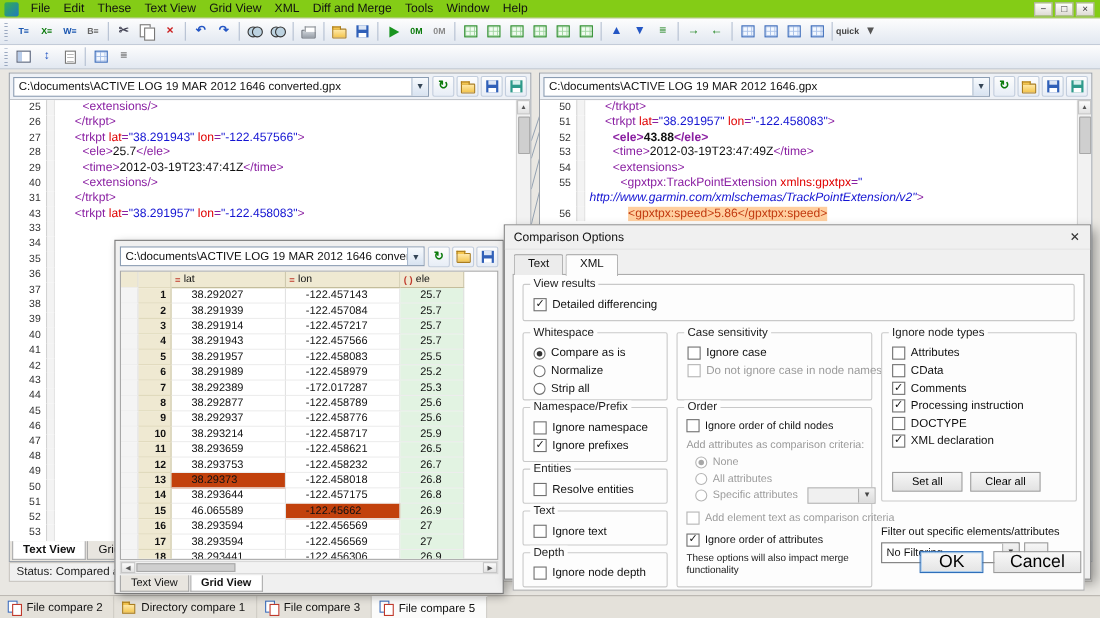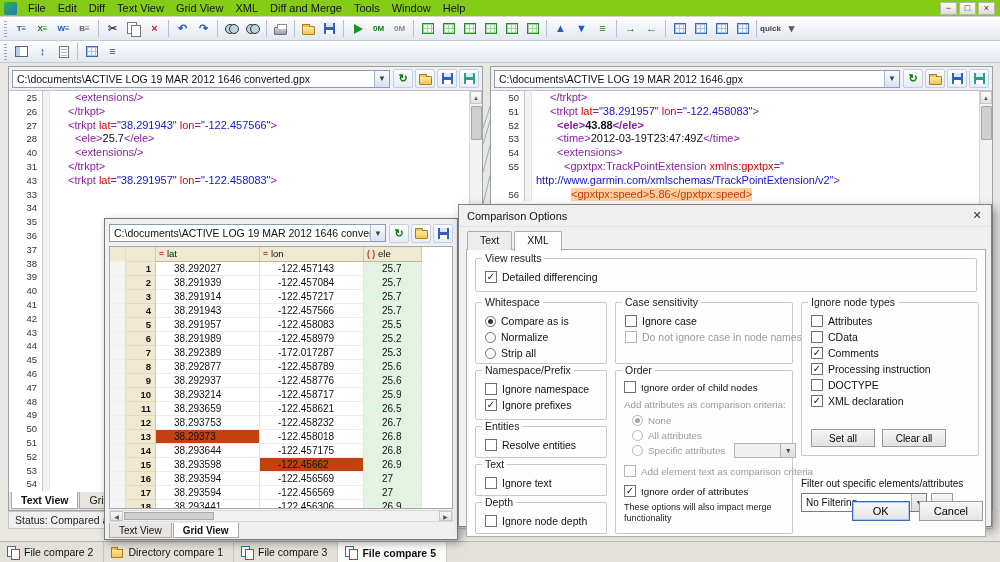--- a/index.html
+++ b/index.html
@@ -65,21 +65,21 @@
   .sarr.up{position:absolute;top:0;left:0;right:0}
   .sthumb{position:absolute;left:1px;top:15px;width:11px;height:34px;background:#cfcfcf;border:1px solid #a8a8a8;border-radius:1px}
   .ptabs{position:absolute;left:0;bottom:0;right:0;height:18px;background:#e8e5df;display:flex;padding-left:2px}
   .ptab{height:17px;padding:0 9px;font-size:10.5px;background:#e8e5df;border:1px solid #aaa;border-top:none;display:flex;align-items:center;margin-right:1px}
   .ptab.active{background:#fff;font-weight:bold}
   .diffmap{position:absolute;left:483px;top:92px;z-index:1}
   
   .statusbar{position:absolute;left:8px;top:511px;width:985px;height:18px;background:#f0f0f0;border:1px solid #c8c5bf;font-size:10.5px;display:flex;align-items:center;padding-left:6px;color:#222;z-index:1}
   .apptabs{position:absolute;left:0;top:541px;width:100%;height:21px;background:#e4e1da;border-top:1px solid #b8b5ae;display:flex;align-items:stretch;z-index:5}
   .atab{display:flex;align-items:center;gap:5px;padding:0 10px 0 7px;font-size:10.5px;border-right:1px solid #c9c6bf;background:#e4e1da}
-  .atab.active{background:#fbfbfa;font-weight:bold;border-top:1px solid #fff}
+  .atab.active{background:#fbfbfa;font-weight:normal;border-top:1px solid #fff}
   .mini-docs{position:relative;width:12px;height:13px;flex:none}
   .mini-docs::before{content:"";position:absolute;left:0;top:0;width:7px;height:9px;background:#fff;border:1px solid #3a6ab8}
   .mini-docs::after{content:"";position:absolute;left:4px;top:3px;width:7px;height:9px;background:#fff;border:1px solid #c0392b}
   .mini-folder{width:12px;height:9px;background:linear-gradient(#ffe9a8,#f3c54e);border:1px solid #ab7d1e;position:relative;flex:none;margin-top:2px}
   .mini-folder::before{content:"";position:absolute;left:-1px;top:-3px;width:5px;height:2px;background:#f3c54e;border:1px solid #ab7d1e;border-bottom:none}
   
   .floatwin{position:absolute;left:104px;top:218px;width:354px;height:322px;background:#f0f0f0;border:1px solid #7a7a7a;box-shadow:3px 3px 8px rgba(0,0,0,.35);z-index:10}
   .fhead{position:absolute;left:4px;top:4px;right:4px;height:20px;display:flex;align-items:center;gap:3px}
   .gtable{position:absolute;left:4px;top:27px;right:4px;bottom:30px;background:#fff;border:1px solid #a8a8a8;overflow:hidden;font-size:10px}
   .gr{display:flex;height:14px;line-height:13px}
@@ -140,34 +140,34 @@
   .filterblk{position:absolute;left:334px;top:228px;width:180px}
   .flabel{font-size:10px;margin-bottom:4px;white-space:nowrap}
   .frow{display:flex;align-items:center;gap:4px}
   .dcombo{display:flex;align-items:center;height:19px;background:#fff;border:1px solid #7a7a7a;font-size:10px;overflow:hidden;width:126px}
   .dcombo .dtext{flex:1;padding:0 4px;white-space:nowrap;overflow:hidden}
   .dcombo .carr2{width:15px;align-self:stretch;display:flex;align-items:center;justify-content:center;background:linear-gradient(#f2f2f2,#dcdcdc);border-left:1px solid #b0b0b0;font-size:7px;color:#444;flex:none}
   .dcombo.dgrey{background:#f0f0f0;border-color:#b4b4b4}
   .dcombo.small{width:62px;height:15px;margin-left:4px}
   .dots{width:22px;height:19px;background:linear-gradient(#f6f6f6,#e2e2e2);border:1px solid #999;font-size:9px;font-family:inherit}
   .dfoot{position:absolute;right:8px;bottom:5px;display:flex;gap:9px}
-  .btn{height:20px;min-width:58px;padding:0 14px;background:linear-gradient(#f8f8f8,#e4e4e4);border:1px solid #9a9a9a;font-size:11px;font-family:inherit}
+  .btn{height:20px;min-width:58px;padding:0 14px;background:linear-gradient(#f8f8f8,#e4e4e4);border:1px solid #9a9a9a;font-size:16px;font-family:inherit}
   .btn.default{border:1px solid #2f6fba;box-shadow:0 0 0 1px #a8cbec inset}
 </style>
 </head>
 <body>
 
 <div class="screen">
 
   <div class="menubar">
     <span class="appico"></span>
     <span id="menu-items" style="display:flex">
         <span class="menu-item">File</span>
         <span class="menu-item">Edit</span>
-        <span class="menu-item">Diff</span>
+        <span class="menu-item">These</span>
         <span class="menu-item">Text View</span>
         <span class="menu-item">Grid View</span>
         <span class="menu-item">XML</span>
         <span class="menu-item">Diff and Merge</span>
         <span class="menu-item">Tools</span>
         <span class="menu-item">Window</span>
         <span class="menu-item">Help</span>
       </span>
     <span class="winbtns" id="winbtns">
         <span class="winbtn">−</span>
@@ -336,20 +336,21 @@
     <div class="editor" id="led">
       <div class="vscroll">
         <div class="sarr up">▲</div>
         <div class="sthumb"></div>
         <div class="sarr dn">▼</div>
       </div>
     <div class="ln"><span class="ln-num">25</span><span class="ln-mark"></span><span class="ln-body" style="margin-left: 25px;"><span class="sg-t">&lt;extensions/&gt;</span></span></div>
         <div class="ln"><span class="ln-num">26</span><span class="ln-mark"></span><span class="ln-body" style="margin-left: 18px;"><span class="sg-t">&lt;/trkpt&gt;</span></span></div>
         <div class="ln"><span class="ln-num">27</span><span class="ln-mark"></span><span class="ln-body" style="margin-left: 18px;"><span class="sg-t">&lt;trkpt </span><span class="sg-a">lat</span><span class="sg-t">=</span><span class="sg-v">"38.291943"</span><span class="sg-a"> lon</span><span class="sg-t">=</span><span class="sg-v">"-122.457566"</span><span class="sg-t">&gt;</span></span></div>
         <div class="ln"><span class="ln-num">28</span><span class="ln-mark"></span><span class="ln-body" style="margin-left: 25px;"><span class="sg-t">&lt;ele&gt;</span><span class="sg-x">25.7</span><span class="sg-t">&lt;/ele&gt;</span></span></div>
+        <div class="ln"><span class="ln-num">29</span><span class="ln-mark"></span><span class="ln-body" style="margin-left: 25px;"><span class="sg-t">&lt;time&gt;</span><span class="sg-x">2012-03-19T23:47:41Z</span><span class="sg-t">&lt;/time&gt;</span></span></div>
         <div class="ln"><span class="ln-num">40</span><span class="ln-mark"></span><span class="ln-body" style="margin-left: 25px;"><span class="sg-t">&lt;extensions/&gt;</span></span></div>
         <div class="ln"><span class="ln-num">31</span><span class="ln-mark"></span><span class="ln-body" style="margin-left: 18px;"><span class="sg-t">&lt;/trkpt&gt;</span></span></div>
         <div class="ln"><span class="ln-num">43</span><span class="ln-mark"></span><span class="ln-body" style="margin-left: 18px;"><span class="sg-t">&lt;trkpt </span><span class="sg-a">lat</span><span class="sg-t">=</span><span class="sg-v">"38.291957"</span><span class="sg-a"> lon</span><span class="sg-t">=</span><span class="sg-v">"-122.458083"</span><span class="sg-t">&gt;</span></span></div>
         <div class="ln"><span class="ln-num">33</span><span class="ln-mark"></span><span class="ln-body" style="margin-left: 4px;"></span></div>
         <div class="ln"><span class="ln-num">34</span><span class="ln-mark"></span><span class="ln-body" style="margin-left: 4px;"></span></div>
         <div class="ln"><span class="ln-num">35</span><span class="ln-mark"></span><span class="ln-body" style="margin-left: 4px;"></span></div>
         <div class="ln"><span class="ln-num">36</span><span class="ln-mark"></span><span class="ln-body" style="margin-left: 4px;"></span></div>
         <div class="ln"><span class="ln-num">37</span><span class="ln-mark"></span><span class="ln-body" style="margin-left: 4px;"></span></div>
         <div class="ln"><span class="ln-num">38</span><span class="ln-mark"></span><span class="ln-body" style="margin-left: 4px;"></span></div>
         <div class="ln"><span class="ln-num">39</span><span class="ln-mark"></span><span class="ln-body" style="margin-left: 4px;"></span></div>
@@ -408,21 +409,21 @@
         <div class="sarr up">▲</div>
         <div class="sthumb"></div>
         <div class="sarr dn">▼</div>
       </div>
     <div class="ln"><span class="ln-num">50</span><span class="ln-mark"></span><span class="ln-body" style="margin-left: 18px;"><span class="sg-t">&lt;/trkpt&gt;</span></span></div>
         <div class="ln"><span class="ln-num">51</span><span class="ln-mark"></span><span class="ln-body" style="margin-left: 18px;"><span class="sg-t">&lt;trkpt </span><span class="sg-a">lat</span><span class="sg-t">=</span><span class="sg-v">"38.291957"</span><span class="sg-a"> lon</span><span class="sg-t">=</span><span class="sg-v">"-122.458083"</span><span class="sg-t">&gt;</span></span></div>
         <div class="ln"><span class="ln-num">52</span><span class="ln-mark"></span><span class="ln-body" style="margin-left: 25px; font-weight: bold;"><span class="sg-t">&lt;ele&gt;</span><span class="sg-x">43.88</span><span class="sg-t">&lt;/ele&gt;</span></span></div>
         <div class="ln"><span class="ln-num">53</span><span class="ln-mark"></span><span class="ln-body" style="margin-left: 25px;"><span class="sg-t">&lt;time&gt;</span><span class="sg-x">2012-03-19T23:47:49Z</span><span class="sg-t">&lt;/time&gt;</span></span></div>
         <div class="ln"><span class="ln-num">54</span><span class="ln-mark"></span><span class="ln-body" style="margin-left: 25px;"><span class="sg-t">&lt;extensions&gt;</span></span></div>
         <div class="ln"><span class="ln-num">55</span><span class="ln-mark"></span><span class="ln-body" style="margin-left: 32px;"><span class="sg-t">&lt;gpxtpx:TrackPointExtension </span><span class="sg-a">xmlns:gpxtpx</span><span class="sg-t">=</span><span class="sg-v">"</span></span></div>
-        <div class="ln"><span class="ln-num"></span><span class="ln-mark"></span><span class="ln-body" style="margin-left: 4px;"><span class="sg-v">http://www.garmin.com/xmlschemas/TrackPointExtension/v2"</span><span class="sg-t">&gt;</span></span></div>
+        <div class="ln"><span class="ln-num"></span><span class="ln-mark"></span><span class="ln-body" style="margin-left: 4px; font-style: italic;"><span class="sg-v">http://www.garmin.com/xmlschemas/TrackPointExtension/v2"</span><span class="sg-t">&gt;</span></span></div>
         <div class="ln ln-hl"><span class="ln-num">56</span><span class="ln-mark"></span><span class="ln-body" style="margin-left: 39px;"><span class="sg-t">&lt;gpxtpx:speed&gt;</span><span class="sg-x">5.86</span><span class="sg-t">&lt;/gpxtpx:speed&gt;</span></span></div>
       </div>
     <div class="ptabs" id="rtabs">
         <span class="ptab active">Text View</span>
         <span class="ptab">Grid View</span>
       </div>
   </div>
 
   <div class="statusbar">
     <span>Status: Compared as XML.</span>
@@ -557,21 +558,21 @@
         <div class="gr">
           <span class="gc-tree"></span>
           <span class="gc-num">14</span>
           <span class="gc w-lat">38.293644</span>
           <span class="gc w-lon">-122.457175</span>
           <span class="gc w-ele ele-bg">26.8</span>
         </div>
         <div class="gr">
           <span class="gc-tree"></span>
           <span class="gc-num">15</span>
-          <span class="gc w-lat">38.293598</span>
+          <span class="gc w-lat">46.065589</span>
           <span class="gc w-lon hl-cell">-122.45662</span>
           <span class="gc w-ele ele-bg">26.9</span>
         </div>
         <div class="gr">
           <span class="gc-tree"></span>
           <span class="gc-num">16</span>
           <span class="gc w-lat">38.293594</span>
           <span class="gc w-lon">-122.456569</span>
           <span class="gc w-ele ele-bg">27</span>
         </div>

